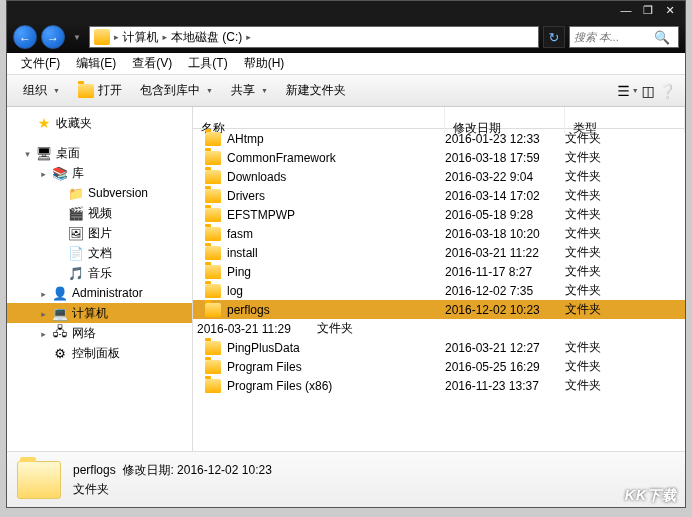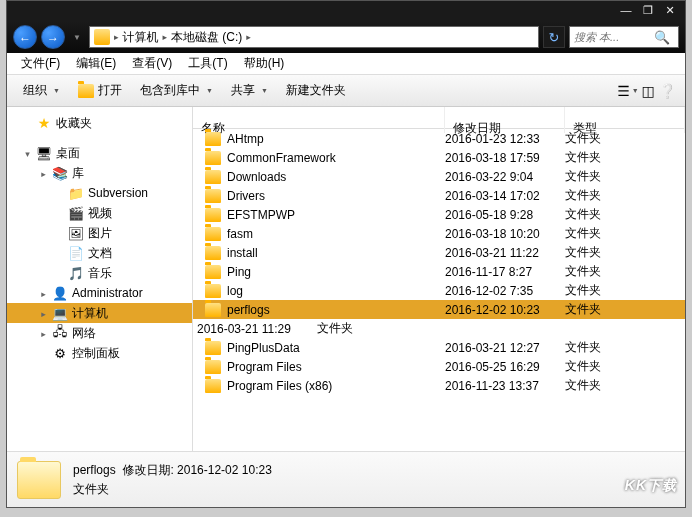--- a/index.html
+++ b/index.html
@@ -43,21 +43,21 @@
 .file-list { flex: 1; overflow-y: auto; font-family: "NSimSun", SimSun, monospace; font-size: 12px; }
 .file-row { display: flex; align-items: center; height: 19px; padding: 0 4px; cursor: pointer; }
 .file-row.selected { background: #e4a428; }
 .file-cell-name { width: 248px; display: flex; align-items: center; gap: 6px; padding-left: 8px; }
 .file-cell-date { width: 120px; }
 .file-cell-type { flex: 1; }
 .footer { height: 56px; border-top: 1px solid #ddd; background: linear-gradient(#fafafa, #eee); display: flex; align-items: center; padding: 4px 10px; gap: 12px; font-size: 12px; position: relative; }
 .footer-icon { width: 44px; height: 38px; background: linear-gradient(#fff8d0, #ffd966); border-radius: 3px; position: relative; border: 1px solid #e8c860; }
 .footer-icon::before { content: ''; position: absolute; top: -5px; left: 2px; width: 16px; height: 5px; background: #ffd966; border-radius: 2px 2px 0 0; }
 .footer-text { display: flex; flex-direction: column; gap: 2px; }
-.watermark { position: absolute; right: 8px; bottom: 12px; font-size: 14px; font-weight: bold; color: #fff; text-shadow: 0 0 3px #888, 0 0 3px #888; font-style: italic; letter-spacing: 1px; }
+.watermark { position: absolute; right: 8px; bottom: 2px; font-size: 14px; font-weight: bold; color: #fff; text-shadow: 0 0 3px #888, 0 0 3px #888; font-style: italic; letter-spacing: 1px; }
 .star-icon { color: #ffc107; font-size: 14px; }
 </style>
 </head>
 <body>
 
 <div class="window">
 
   <div class="titlebar">
     <div class="title-btn">—</div>
     <div class="title-btn">❐</div>

